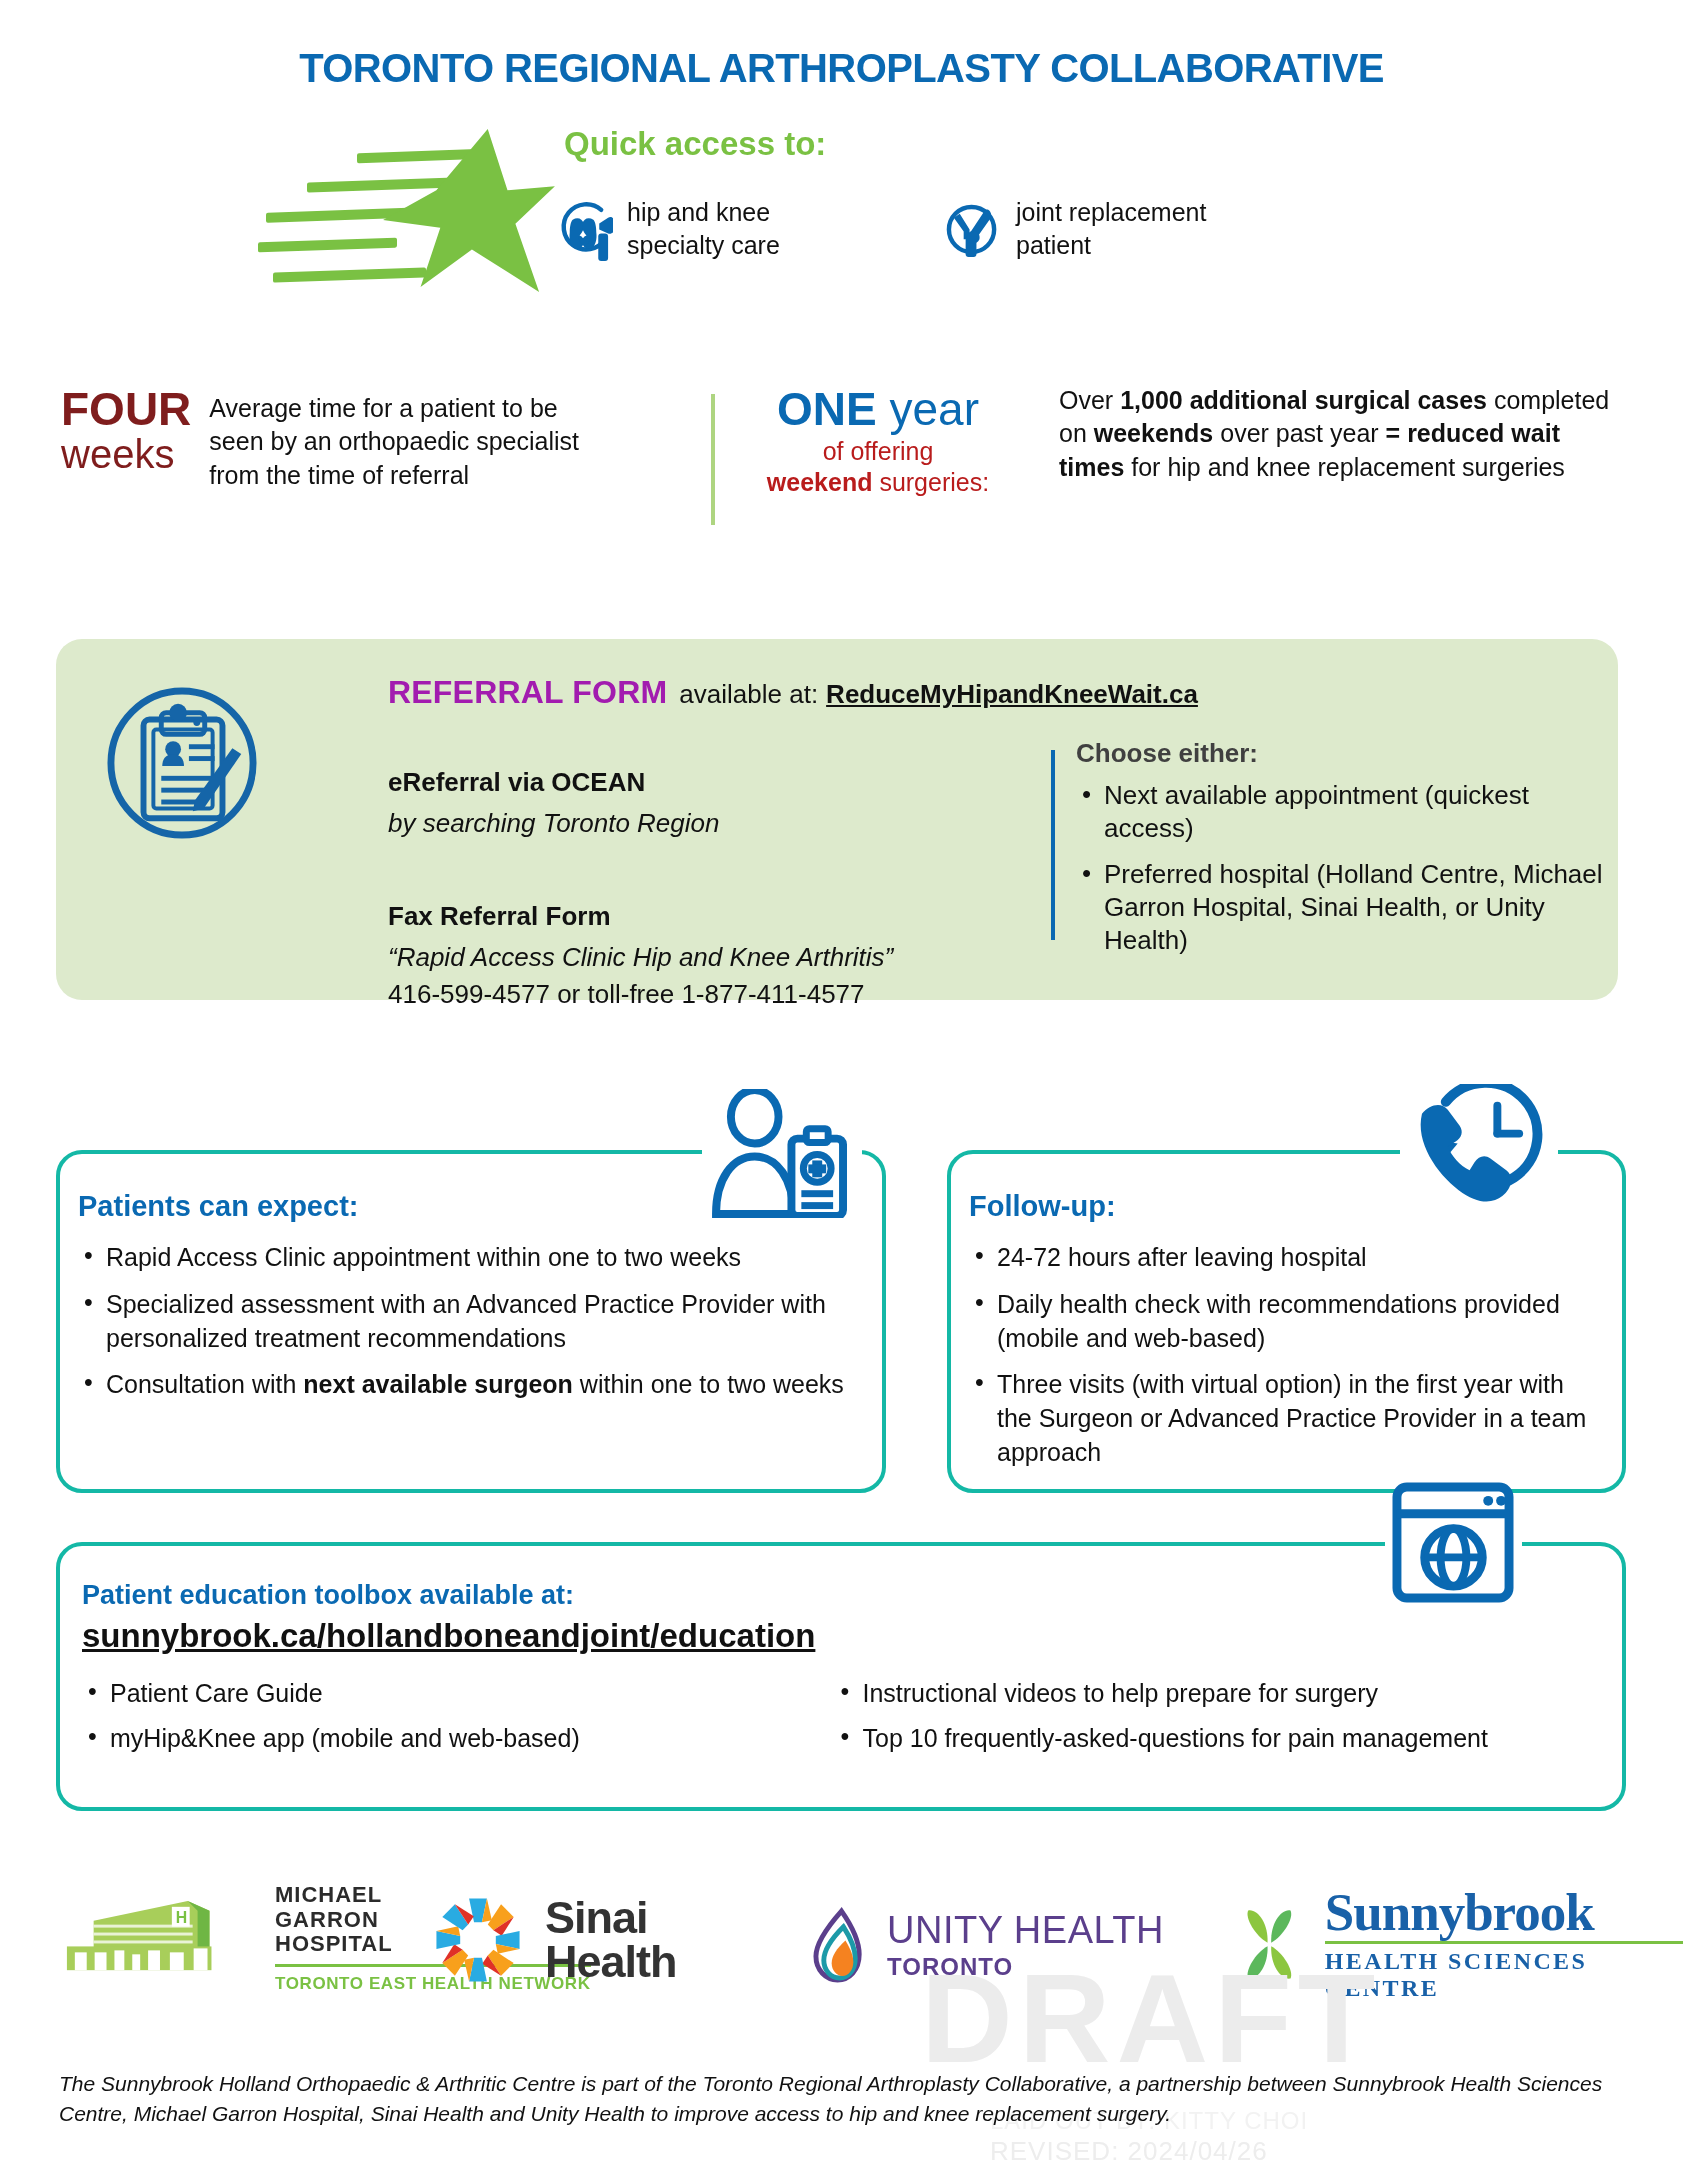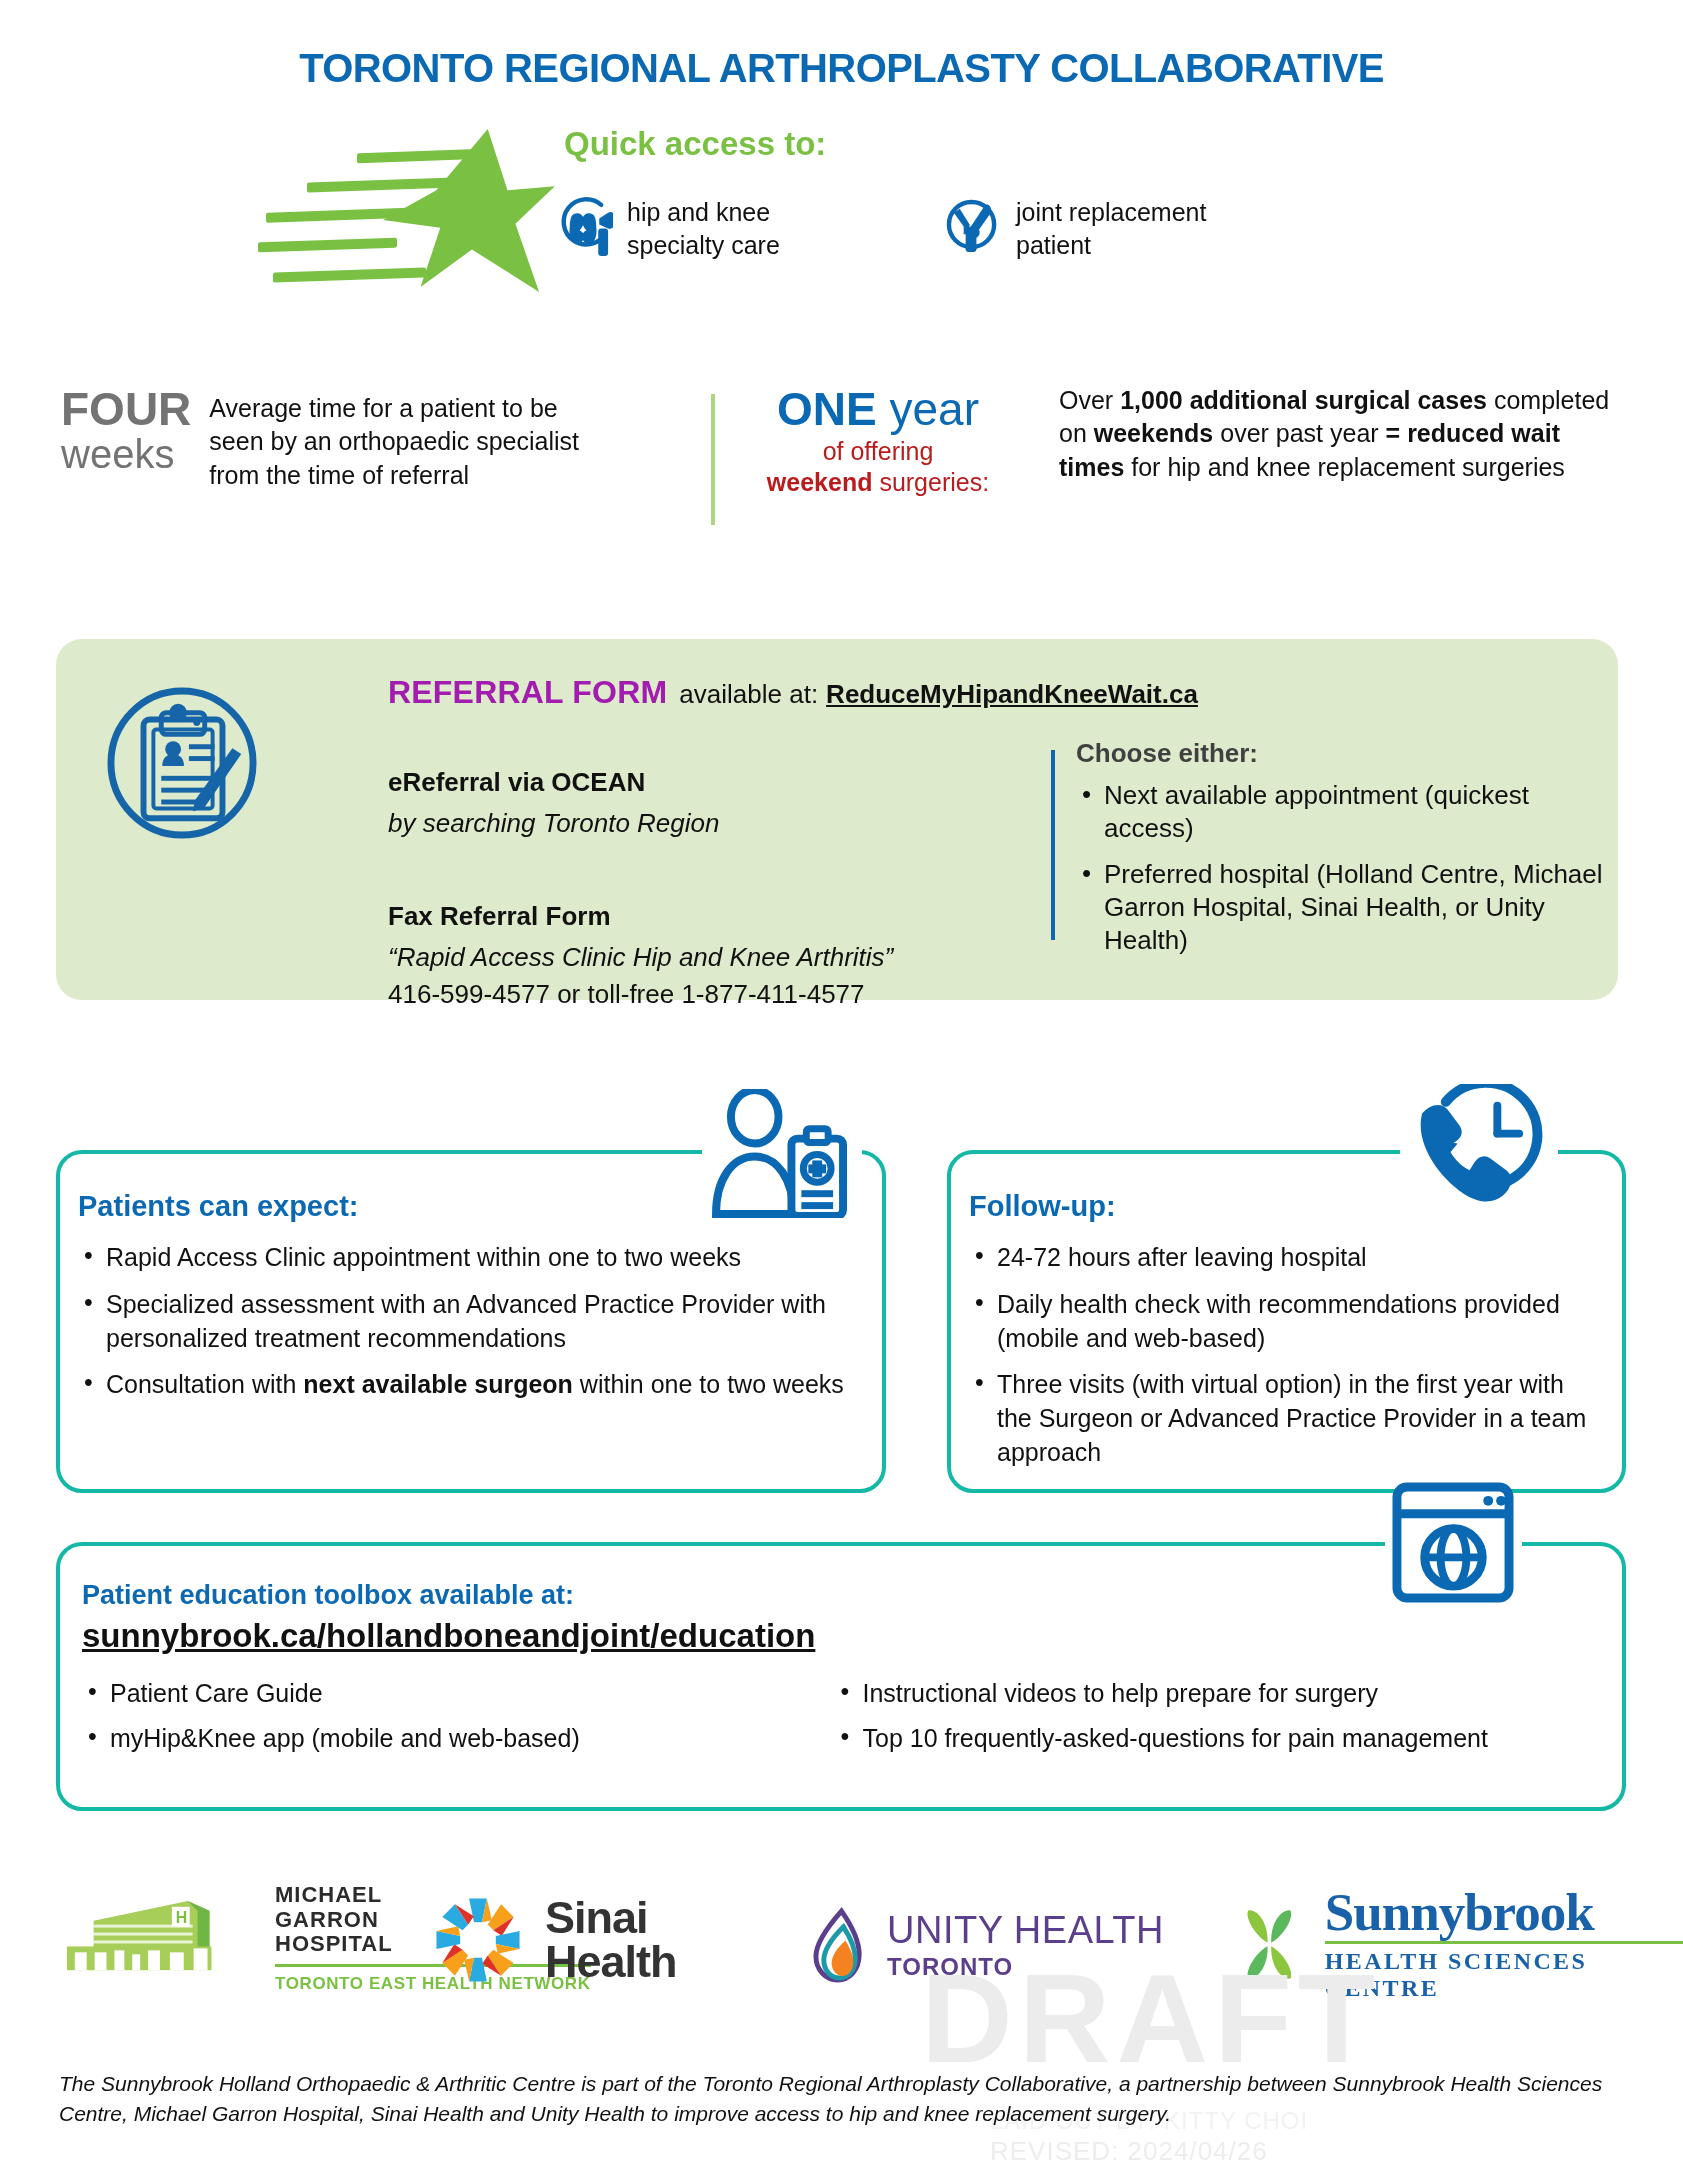--- a/index.html
+++ b/index.html
@@ -24,29 +24,29 @@
   .sl2{left:59px;top:51px;width:149px;transform:skewY(-2deg);}
   .sl3{left:18px;top:81px;width:158px;transform:skewY(-2deg);}
   .sl4{left:10px;top:111px;width:139px;transform:skewY(-2deg);}
   .sl5{left:25px;top:141px;width:153px;transform:skewY(-2deg);}
   .star{position:absolute;left:129px;top:0px;width:178px;height:163px;}
 
   .quick-label{
     position:absolute;left:564px;top:-4px;
     font-size:33px;font-weight:bold;color:#7AC143;
   }
-  .qa-item{position:absolute;display:flex;align-items:center;gap:14px;}
+  .qa-item{position:absolute;display:flex;align-items:flex-end;gap:14px;}
   .qa-hip{left:556px;top:61px;}
   .qa-joint{left:945px;top:61px;}
   .qa-text{font-size:25px;line-height:1.3;color:#111;padding-top:6px;white-space:nowrap;}
 
   
   .stats{position:absolute;left:0;top:386px;width:1683px;height:168px;}
   .stat-left{position:absolute;left:61px;top:0;display:flex;gap:18px;}
-  .big-num{font-size:46px;font-weight:bold;color:#737373;line-height:1.0;text-align:left;}
+  .big-num{font-size:46px;font-weight:bold;color:#7f1d1d;line-height:1.0;text-align:left;}
   .big-num .sub{font-size:40px;font-weight:normal;display:block;margin-top:2px;}
   .stat-body{font-size:25px;line-height:1.33;color:#111;padding-top:6px;}
   .divider{position:absolute;left:711px;top:8px;width:4px;height:131px;background:#AED581;}
   .stat-mid{position:absolute;left:754px;top:0;width:248px;text-align:center;}
   .one-year{font-size:46px;font-weight:bold;color:#0A69B2;line-height:1.0;}
   .one-year .yr{font-weight:normal;}
   .one-sub{font-size:25px;color:#b91c1c;line-height:1.22;margin-top:4px;}
   .one-sub b{font-weight:bold;}
   .stat-right{position:absolute;left:1059px;top:-2px;width:554px;font-size:25px;line-height:1.33;color:#111;}
 

